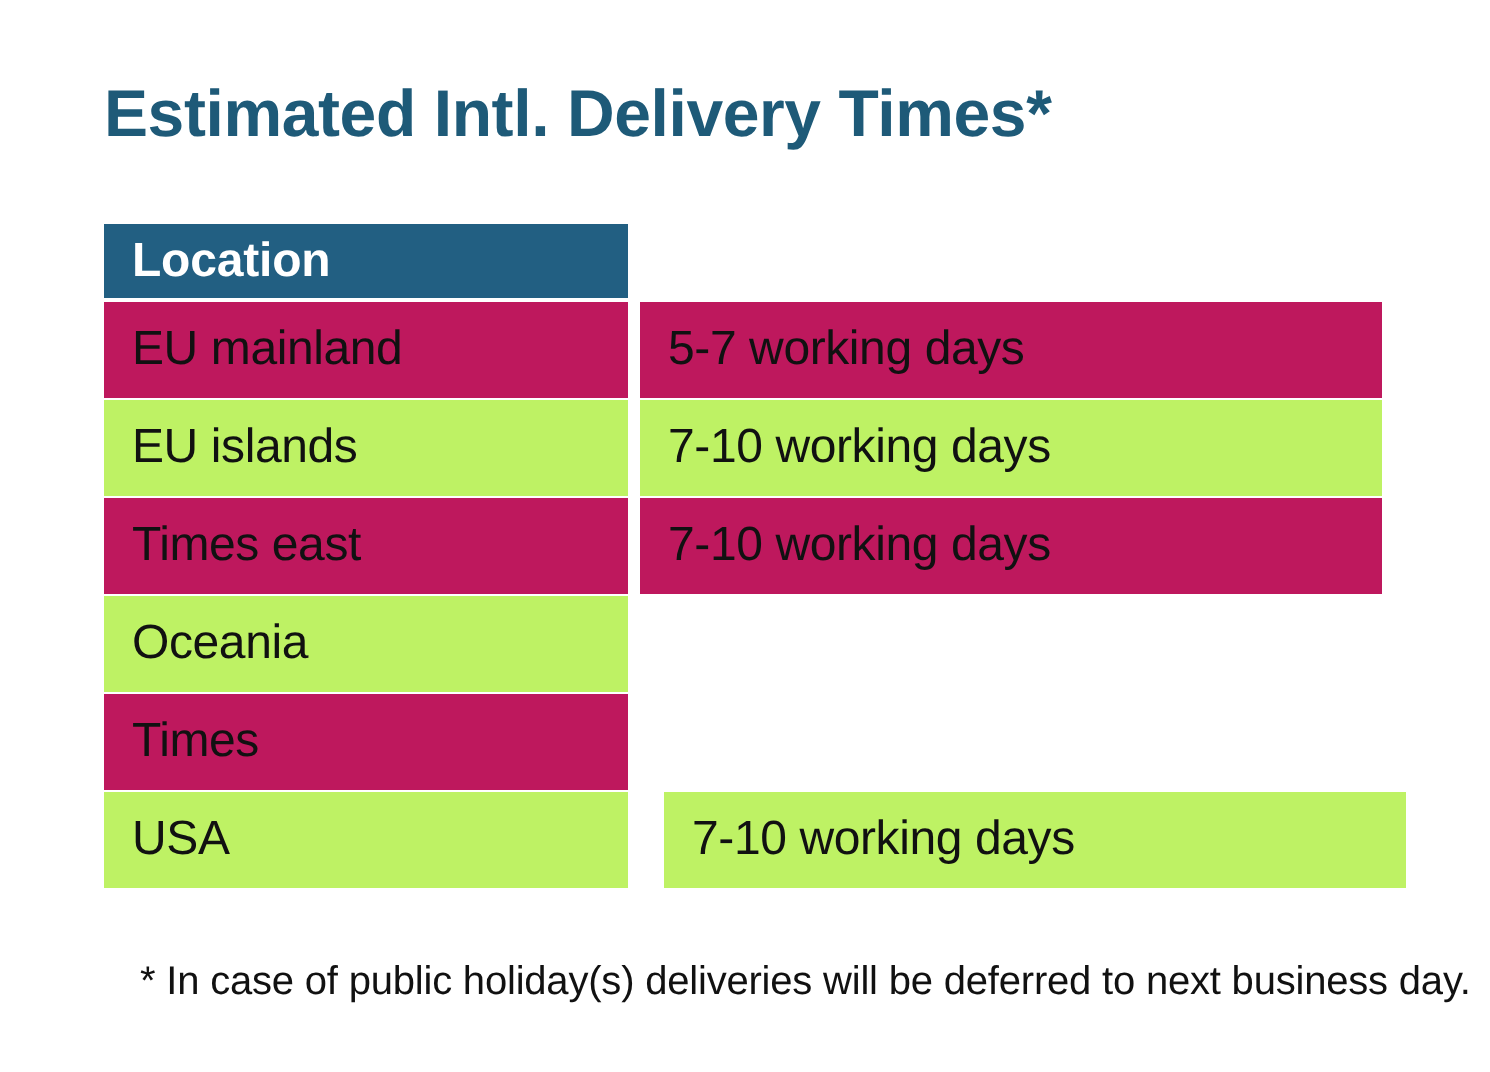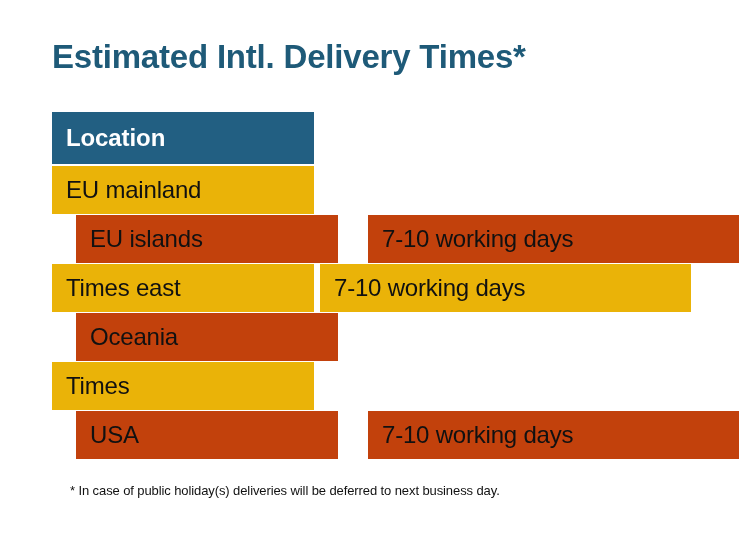--- a/index.html
+++ b/index.html
@@ -44,21 +44,21 @@
     width: 639px;
     border-collapse: separate;
     border-spacing: 0;
   }
 
   .row {
     display: flex;
     width: 639px;
     margin-bottom: 1px;
   }
-  .row:last-child { margin-bottom: 0; }
+  .row:last-child { margin-bottom: 0; gap: 12px; }
 
   .cell {
     height: 48px;
     display: flex;
     align-items: center;
     box-sizing: border-box;
     padding-left: 14px;
     padding-right: 8px;
     overflow: hidden;
   }
@@ -74,40 +74,40 @@
     flex: 0 0 371px;
   }
 
   
   .row.header .cell {
     background: #225F82;
     color: #ffffff;
     font-size: 24px;
     font-weight: bold;
     letter-spacing: -0.1px;
-    height: 52px;
+    height: 37px;
   }
   .row.header { margin-bottom: 2px; }
 
   
   .row.body .cell {
     color: #111111;
     font-size: 24px;
     font-weight: normal;
     letter-spacing: -0.2px;
   }
-  .row.body.odd .cell  { background: #eab308; text-align: center; }
-  .row.body.even .cell { background: #c2410c; margin-left: 24px; }
+  .row.body.odd .cell  { background: #be185d; text-align: center; }
+  .row.body.even .cell { background: #bef264; }
 
   
   .footnote {
     position: absolute;
     left: 70px;
     top: 481px;
-    font-size: 13px;
+    font-size: 20px;
     color: #111111;
     line-height: 20px;
     letter-spacing: -0.1px;
     white-space: nowrap;
   }
 </style>
 </head>
 <body>
 
 <div class="page">
@@ -115,20 +115,21 @@
   <div class="title">Estimated Intl. Delivery Times*</div>
 
   <div class="table">
 
     <div class="row header">
       <div class="cell col-location">Location</div>
     </div>
 
     <div class="row body odd">
       <div class="cell col-location">EU mainland</div>
+      <div class="cell col-delivery">5-7 working days</div>
     </div>
 
     <div class="row body even">
       <div class="cell col-location">EU islands</div>
       <div class="cell col-delivery">7-10 working days</div>
     </div>
 
     <div class="row body odd">
       <div class="cell col-location">Times east</div>
       <div class="cell col-delivery">7-10 working days</div>

